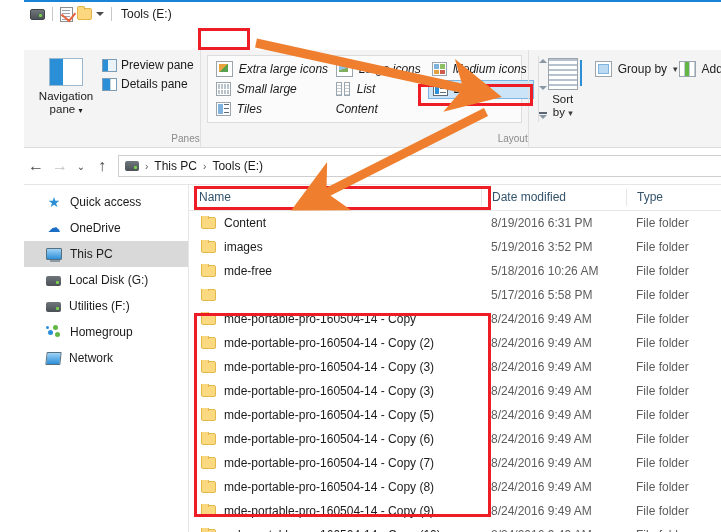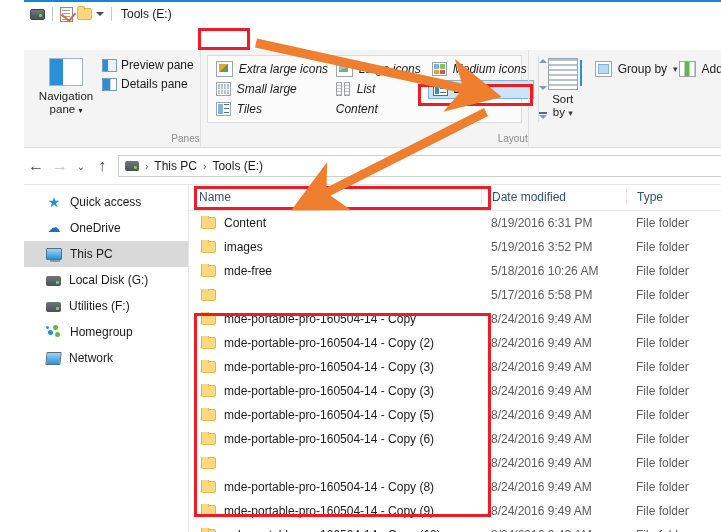--- a/index.html
+++ b/index.html
@@ -525,20 +525,21 @@
             <div class="cell c-name">
               <span class="fldr"></span>
               <span>mde-portable-pro-160504-14 - Copy (6)</span>
             </div>
             <div class="cell c-date">8/24/2016 9:49 AM</div>
             <div class="cell c-type">File folder</div>
           </div>
           <div class="row">
             <div class="cell c-name">
               <span class="fldr"></span>
+              <span>mde-portable-pro-160504-14 - Copy (7)</span>
             </div>
             <div class="cell c-date">8/24/2016 9:49 AM</div>
             <div class="cell c-type">File folder</div>
           </div>
           <div class="row">
             <div class="cell c-name">
               <span class="fldr"></span>
               <span>mde-portable-pro-160504-14 - Copy (8)</span>
             </div>
             <div class="cell c-date">8/24/2016 9:49 AM</div>

